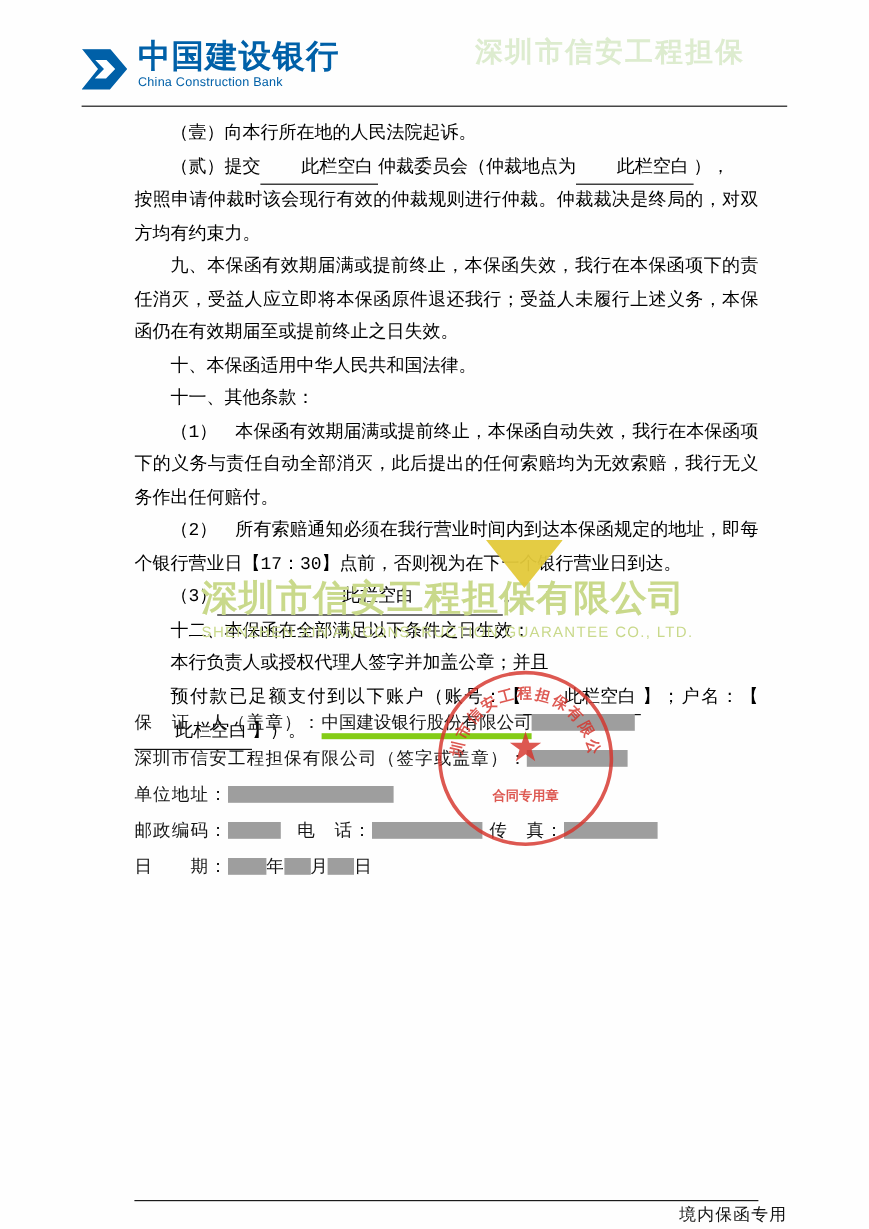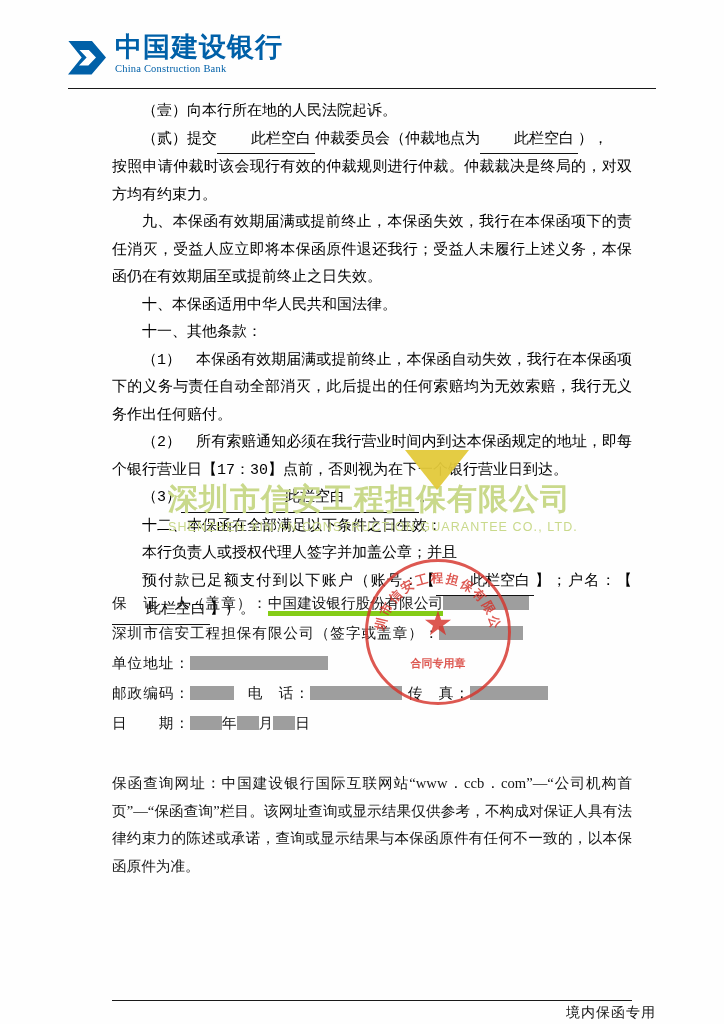--- a/index.html
+++ b/index.html
@@ -55,21 +55,21 @@
   }
   .logo-text-cn {
     font-family: "Liberation Serif", "DejaVu Serif", serif;
     font-size: 27px;
     font-weight: bold;
     color: #0060a8;
     letter-spacing: 1px;
     line-height: 1;
   }
   .logo-text-en {
-    font-family: Liberation Serif, serif;
+    font-family: Liberation Sans, sans-serif;
     font-size: 10.5px;
     color: #0060a8;
     letter-spacing: 0.2px;
     margin-top: 3px;
     line-height: 1;
   }
   .header-rule {
     position: absolute;
     left: 68px;
     top: 88px;
@@ -255,20 +255,21 @@
     color: #141414;
     letter-spacing: 1px;
   }
 </style>
 </head>
 <body>
 
 <div id="page">
 
   <div class="header">
+    <div class="ghost-top">深圳市信安工程担保</div>
     <div class="logo-wrap">
       <div class="logo-mark">
         <div class="d-outer"></div>
         <div class="d-inner"></div>
       </div>
       <div>
         <div class="logo-text-cn">中国建设银行</div>
         <div class="logo-text-en">China Construction Bank</div>
       </div>
     </div>
@@ -340,18 +341,17 @@
         <path id="arcpath" d="M 16,74 A 54,54 0 0 1 124,74"></path>
       </defs>
       <text>
         <textPath href="#arcpath" startOffset="50%" text-anchor="middle">深圳市信安工程担保有限公司</textPath>
       </text>
     </svg>
     <div class="seal-star">★</div>
     <div class="seal-sub">合同专用章</div>
   </div>
 
-  <div class="footer-note">保函查询网址：中国建设银行国际互联网站“www．ccb．com”—“公司机构首页”—“保函查询”栏目。该网址查询或显示结果仅供参考，不构成对保证人具有法律约束力的陈述或承诺，查询或显示结果与本保函原件有任何不一致的，以本保函原件为准。</div>
 
   <div class="footer-rule"></div>
   <div class="footer-label">境内保函专用</div>
 
 </div>
 
 </body></html>

